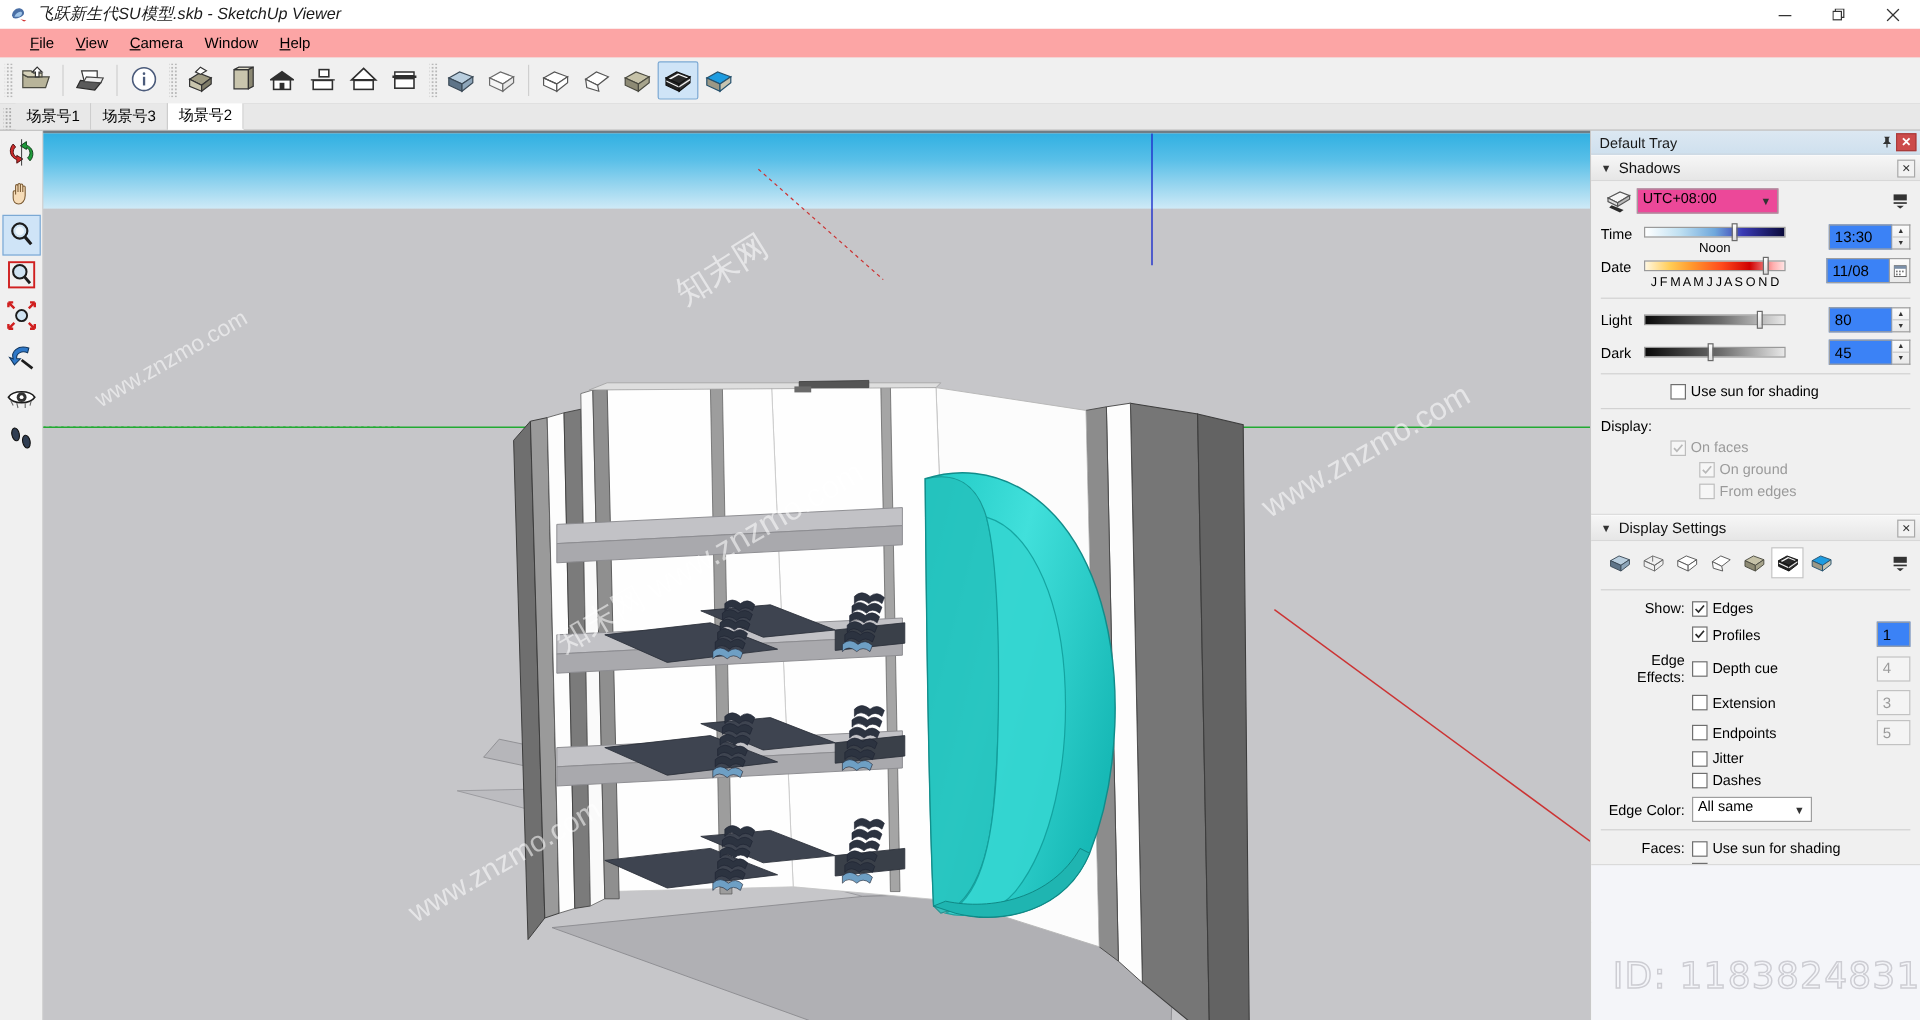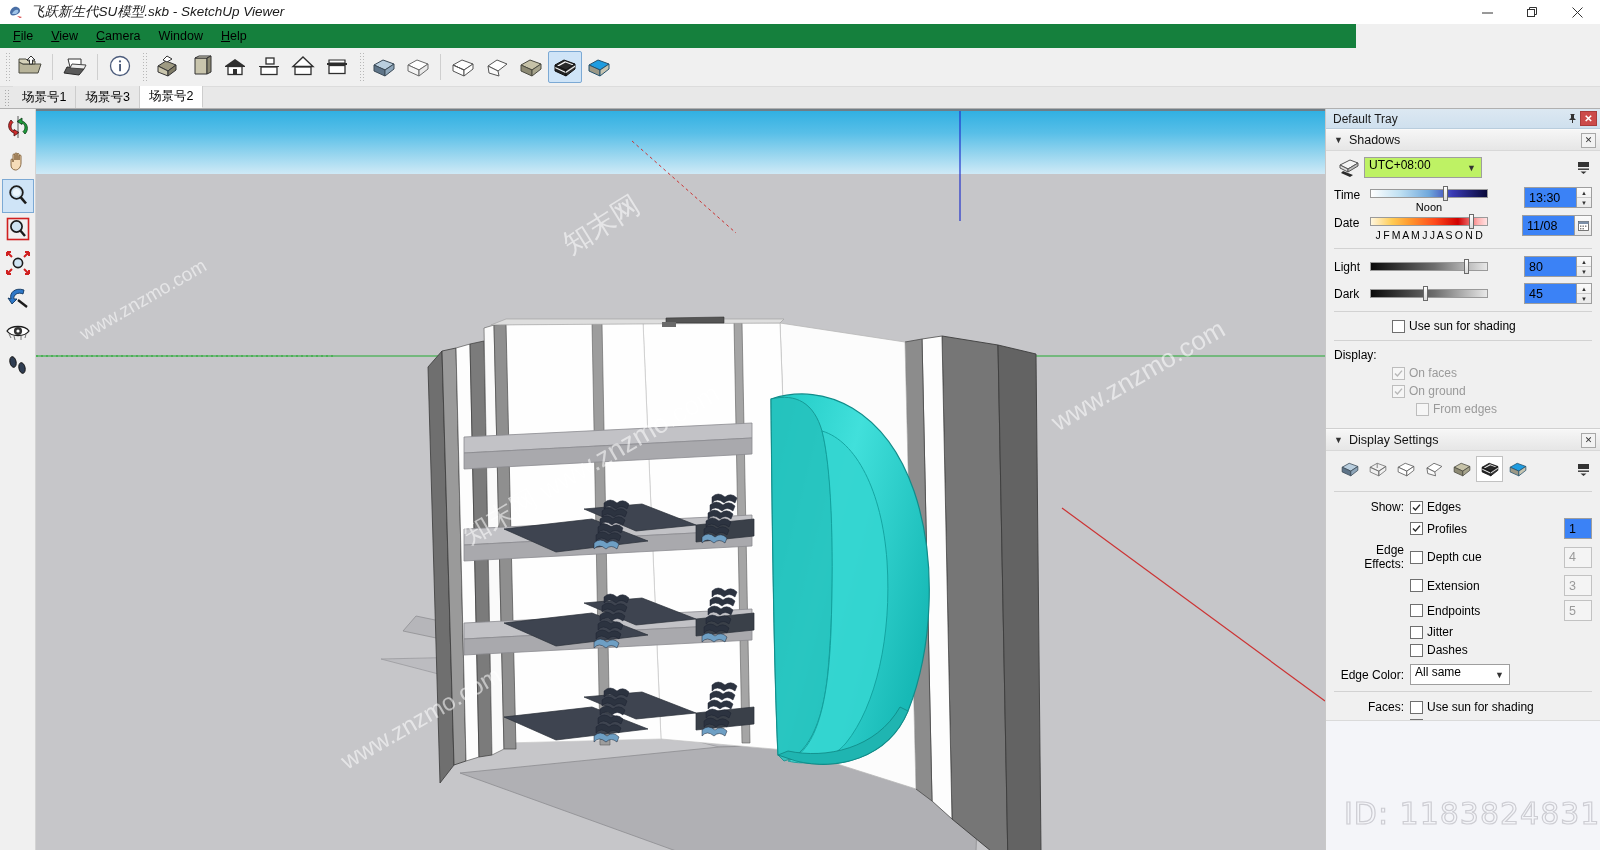--- a/index.html
+++ b/index.html
@@ -30,22 +30,22 @@
     font-style: italic;
   }
   .win-controls { position: absolute; right: 0; top: 0; height: 24px; display: flex; }
   .win-btn {
     width: 45px; height: 24px; display: flex; align-items: center; justify-content: center;
     cursor: default;
   }
 
   
   .menubar {
-    position: absolute; left: 0; top: 24px; width: 1356px; height: 24px;
-    background: #15803d; display: flex; align-items: center; padding-left: 4px;
+    position: absolute; left: 0; top: 24px; width: 1600px; height: 24px;
+    background: #fca5a5; display: flex; align-items: center; padding-left: 16px;
   }
   .menu-item {
     padding: 3px 9px; font-size: 12.5px; color: #000; cursor: default;
   }
   .menu-item u { text-decoration: underline; }
 
   
   .toolbar {
     position: absolute; left: 0; top: 48px; width: 1600px; height: 39px;
     background: #f0f0f0;
@@ -161,21 +161,21 @@
     height: 21px; font-size: 12px; font-family: "Liberation Sans", sans-serif;
     border: 1px solid #9e9e9e; background: #fff; padding-left: 4px;
     color: #000; appearance: none; -webkit-appearance: none;
     position: relative;
   }
   .combo-wrap { position: relative; display: inline-block; }
   .combo-arrow {
     position: absolute; right: 6px; top: 50%; transform: translateY(-50%);
     font-size: 9px; color: #333; pointer-events: none;
   }
-  .tzcombo { background: #bef264; }
+  .tzcombo { background: #ec4899; }
 
   .numbox {
     height: 21px; border: 1px solid #9e9e9e; background: #3b82f6;
     font-size: 12.5px; padding-left: 4px; display: flex; align-items: center;
     color: #000;
   }
   .numbox.dim { color: #9a9a9a; background: #f4f4f4; border-color: #c2c2c2; }
   .spin {
     width: 15px; height: 21px; border: 1px solid #9e9e9e; border-left: none;
     background: linear-gradient(to bottom,#fbfbfb,#e9e9e9);
@@ -885,21 +885,21 @@
         <div class="lbl" style="margin-bottom:4px;">Display:</div>
 
         <div class="chkrow" style="margin-left:58px;">
           <span class="chk dim">
             <svg class="tick" viewBox="0 0 9 9">
                 <polyline points="1,4.5 3.4,7 8,1.6" fill="none" stroke="#b8b8b8" stroke-width="1.4"></polyline>
               </svg>
           </span>
           <span class="txt dim">On faces</span>
         </div>
-        <div class="chkrow" style="margin-left:58px;">
+        <div class="chkrow" style="margin-left:82px;">
           <span class="chk dim">
             <svg class="tick" viewBox="0 0 9 9">
                 <polyline points="1,4.5 3.4,7 8,1.6" fill="none" stroke="#b8b8b8" stroke-width="1.4"></polyline>
               </svg>
           </span>
           <span class="txt dim">On ground</span>
         </div>
         <div class="chkrow" style="margin-left:82px;">
           <span class="chk dim"></span>
           <span class="txt dim">From edges</span>

